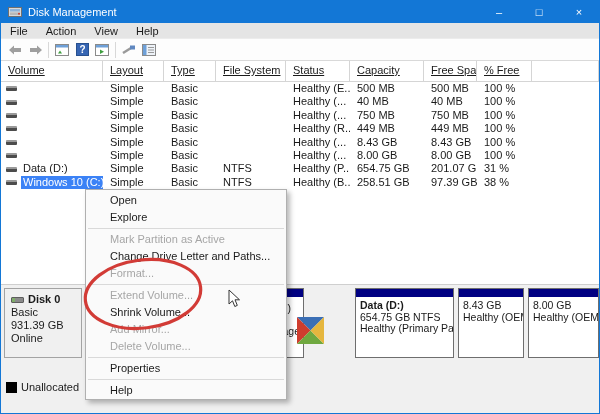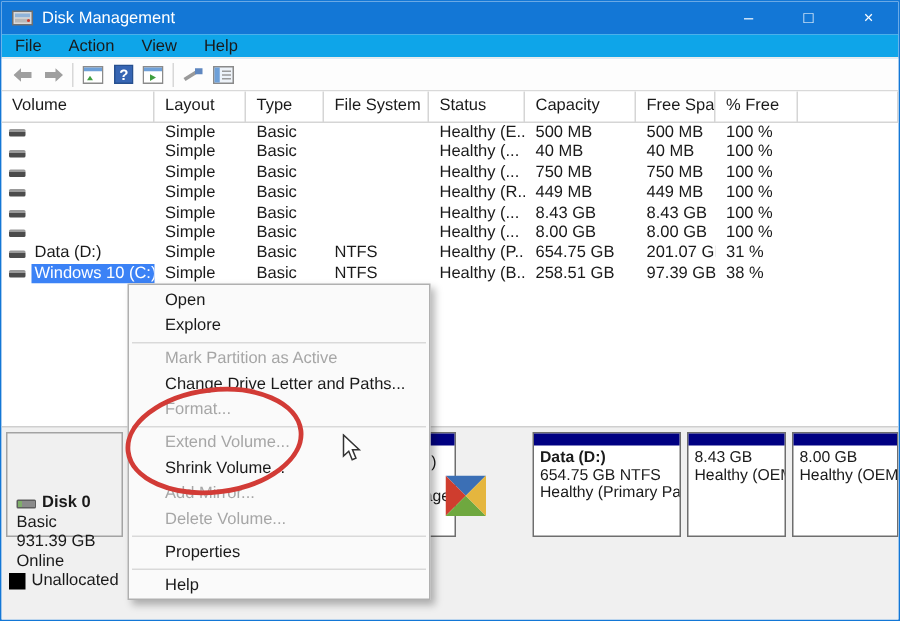--- a/index.html
+++ b/index.html
@@ -11,47 +11,47 @@
   }
   
   .titlebar{position:absolute;left:0;top:0;width:100%;height:22px;background:#1377d6;
     display:flex;align-items:center;color:#ffffff;}
   .titlebar .app-icon{margin:0 6px 0 7px;display:flex;align-items:center;}
   .title-text{font-size:11px;}
   .winbtns{position:absolute;right:0;top:0;height:22px;display:flex;}
   .winbtn{width:40px;height:22px;display:flex;align-items:center;justify-content:center;
     color:#ffffff;font-size:11px;line-height:22px;}
   
-  .menubar{position:absolute;left:0;top:22px;width:100%;height:16px;background:#0ea5e9;
+  .menubar{position:absolute;left:0;top:22px;width:100%;height:16px;background:#e5e5e5;
     display:flex;align-items:center;border-bottom:1px solid #ececec;}
   .menubar .mitem{padding:0 9px;height:16px;line-height:16px;}
   
   .toolbar{position:absolute;left:0;top:38px;width:100%;height:22px;background:#fdfdfd;
     display:flex;align-items:center;border-bottom:1px solid #d9d9d9;padding-left:4px;}
   .tbtn{width:20px;height:18px;display:flex;align-items:center;justify-content:center;}
   .tsep{width:1px;height:16px;background:#d8d8d8;margin:0 3px;}
   
   .toppane{position:absolute;left:0;top:60px;width:100%;height:223px;background:#ffffff;}
   .vgrid{display:grid;grid-template-columns:102px 61px 52px 70px 64px 74px 53px 55px 1fr;}
   .vheader{height:21px;border-bottom:1px solid #d5d5d5;}
   .vheader .hcell{border-right:1px solid #d5d5d5;padding:3px 0 0 7px;height:21px;
-    white-space:nowrap;overflow:hidden;}
+    white-space:nowrap;overflow:hidden;text-decoration:underline;}
   .vrow{height:13.4px;line-height:13.4px;}
   .vrow .cell{padding:0 0 0 7px;white-space:nowrap;overflow:hidden;height:13.4px;}
   .vrow .volcell{display:flex;align-items:center;padding-left:5px;}
   .vol-icon{display:inline-block;width:11px;height:5px;margin-right:4px;flex:0 0 auto;
     background:linear-gradient(#9a9a9a 0 40%,#4c4c4c 40%);border-radius:1px;}
   .vlabel{padding:0 2px;}
   .vlabel.sel{background:#3b82f6;color:#ffffff;}
   
   .bottompane{position:absolute;left:0;top:283px;width:100%;height:130px;background:#f0f0f0;
     border-top:1px solid #cfcfcf;}
   .disklabel{position:absolute;left:3px;top:287px;width:78px;height:70px;background:#f0f0f0;
     border:1px solid #a3a3a3;padding:4px 0 0 6px;line-height:13px;}
-  .disklabel .dname{font-weight:bold;display:flex;align-items:center;gap:4px;margin-top:36px;}
+  .disklabel .dname{font-weight:bold;display:flex;align-items:center;gap:4px;}
   .disk-icon{display:inline-block;width:13px;height:6px;border-radius:1px;
     background:linear-gradient(90deg,#7fae6a 0 3px,#8a8a8a 3px);border:1px solid #5d5d5d;}
   .pblock{position:absolute;top:287px;height:70px;background:#ffffff;border:1px solid #6e6e6e;}
   .pblock .phead{height:8px;background:#000082;}
   .pblock .pbody{padding:3px 3px 0 4px;font-size:10.5px;line-height:11.5px;white-space:nowrap;overflow:hidden;}
   .pblock .pname{font-weight:bold;}
   .pad-center{padding-top:13px;}
   .frag-line1{text-align:right;padding:6px 12px 0 0;font-size:10.5px;line-height:11.5px;}
   .frag-line3{text-align:right;padding:11px 3px 0 0;font-size:10.5px;line-height:11.5px;}
   

